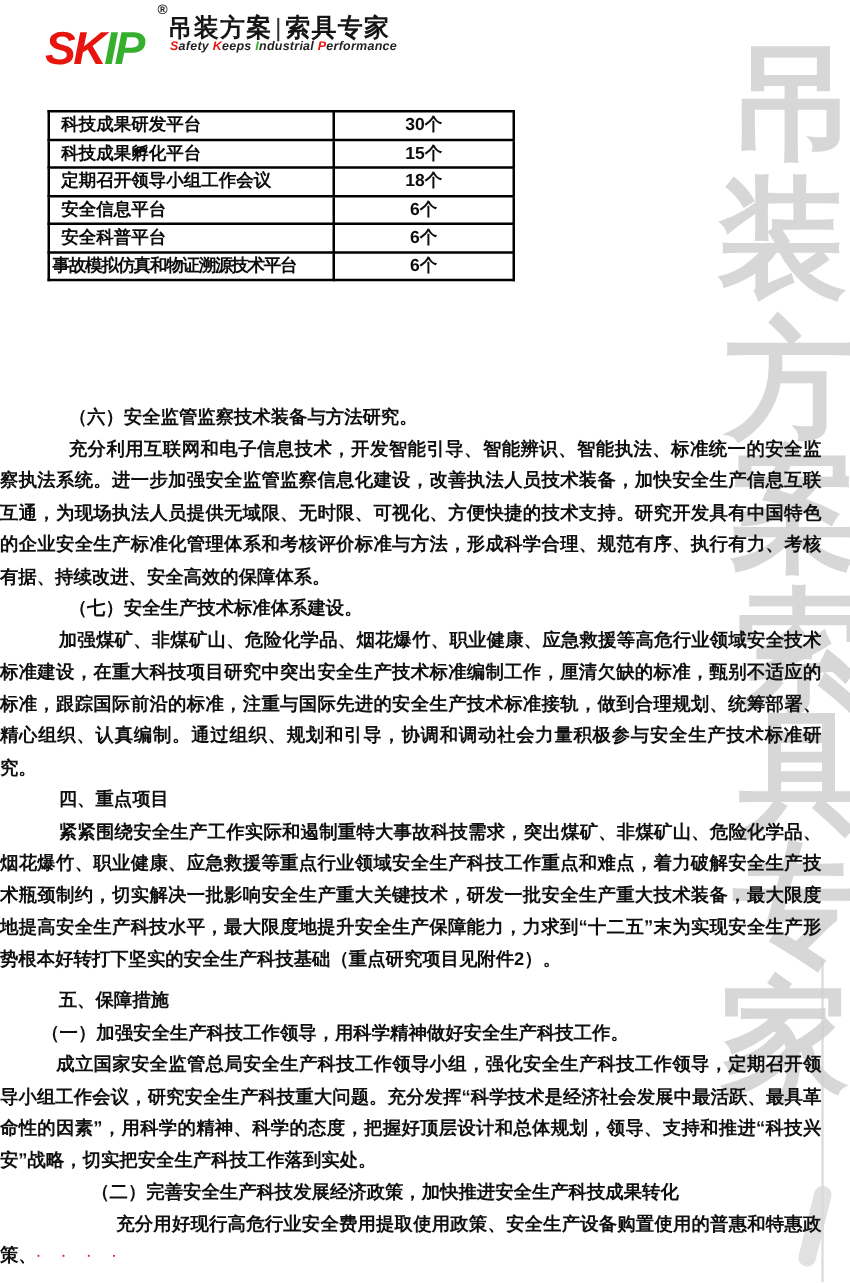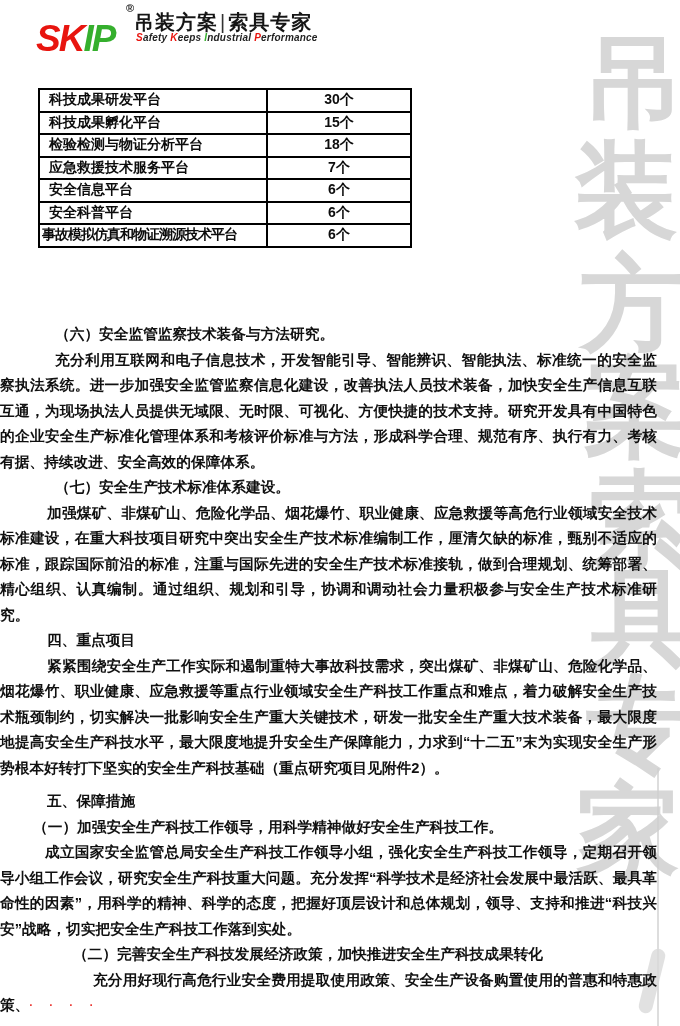--- a/index.html
+++ b/index.html
@@ -90,26 +90,22 @@
     <tbody>
       <tr>
           <td class="lbl">科技成果研发平台</td>
           <td class="val">30个</td>
         </tr>
       <tr>
           <td class="lbl">科技成果孵化平台</td>
           <td class="val">15个</td>
         </tr>
       <tr>
-          <td class="lbl">检验检测与物证分析平台</td>
+          <td class="lbl">定期召开领导小组工作会议</td>
           <td class="val">18个</td>
-        </tr>
-      <tr>
-          <td class="lbl">应急救援技术服务平台</td>
-          <td class="val">7个</td>
         </tr>
       <tr>
           <td class="lbl">安全信息平台</td>
           <td class="val">6个</td>
         </tr>
       <tr>
           <td class="lbl">安全科普平台</td>
           <td class="val">6个</td>
         </tr>
       <tr class="tight">

